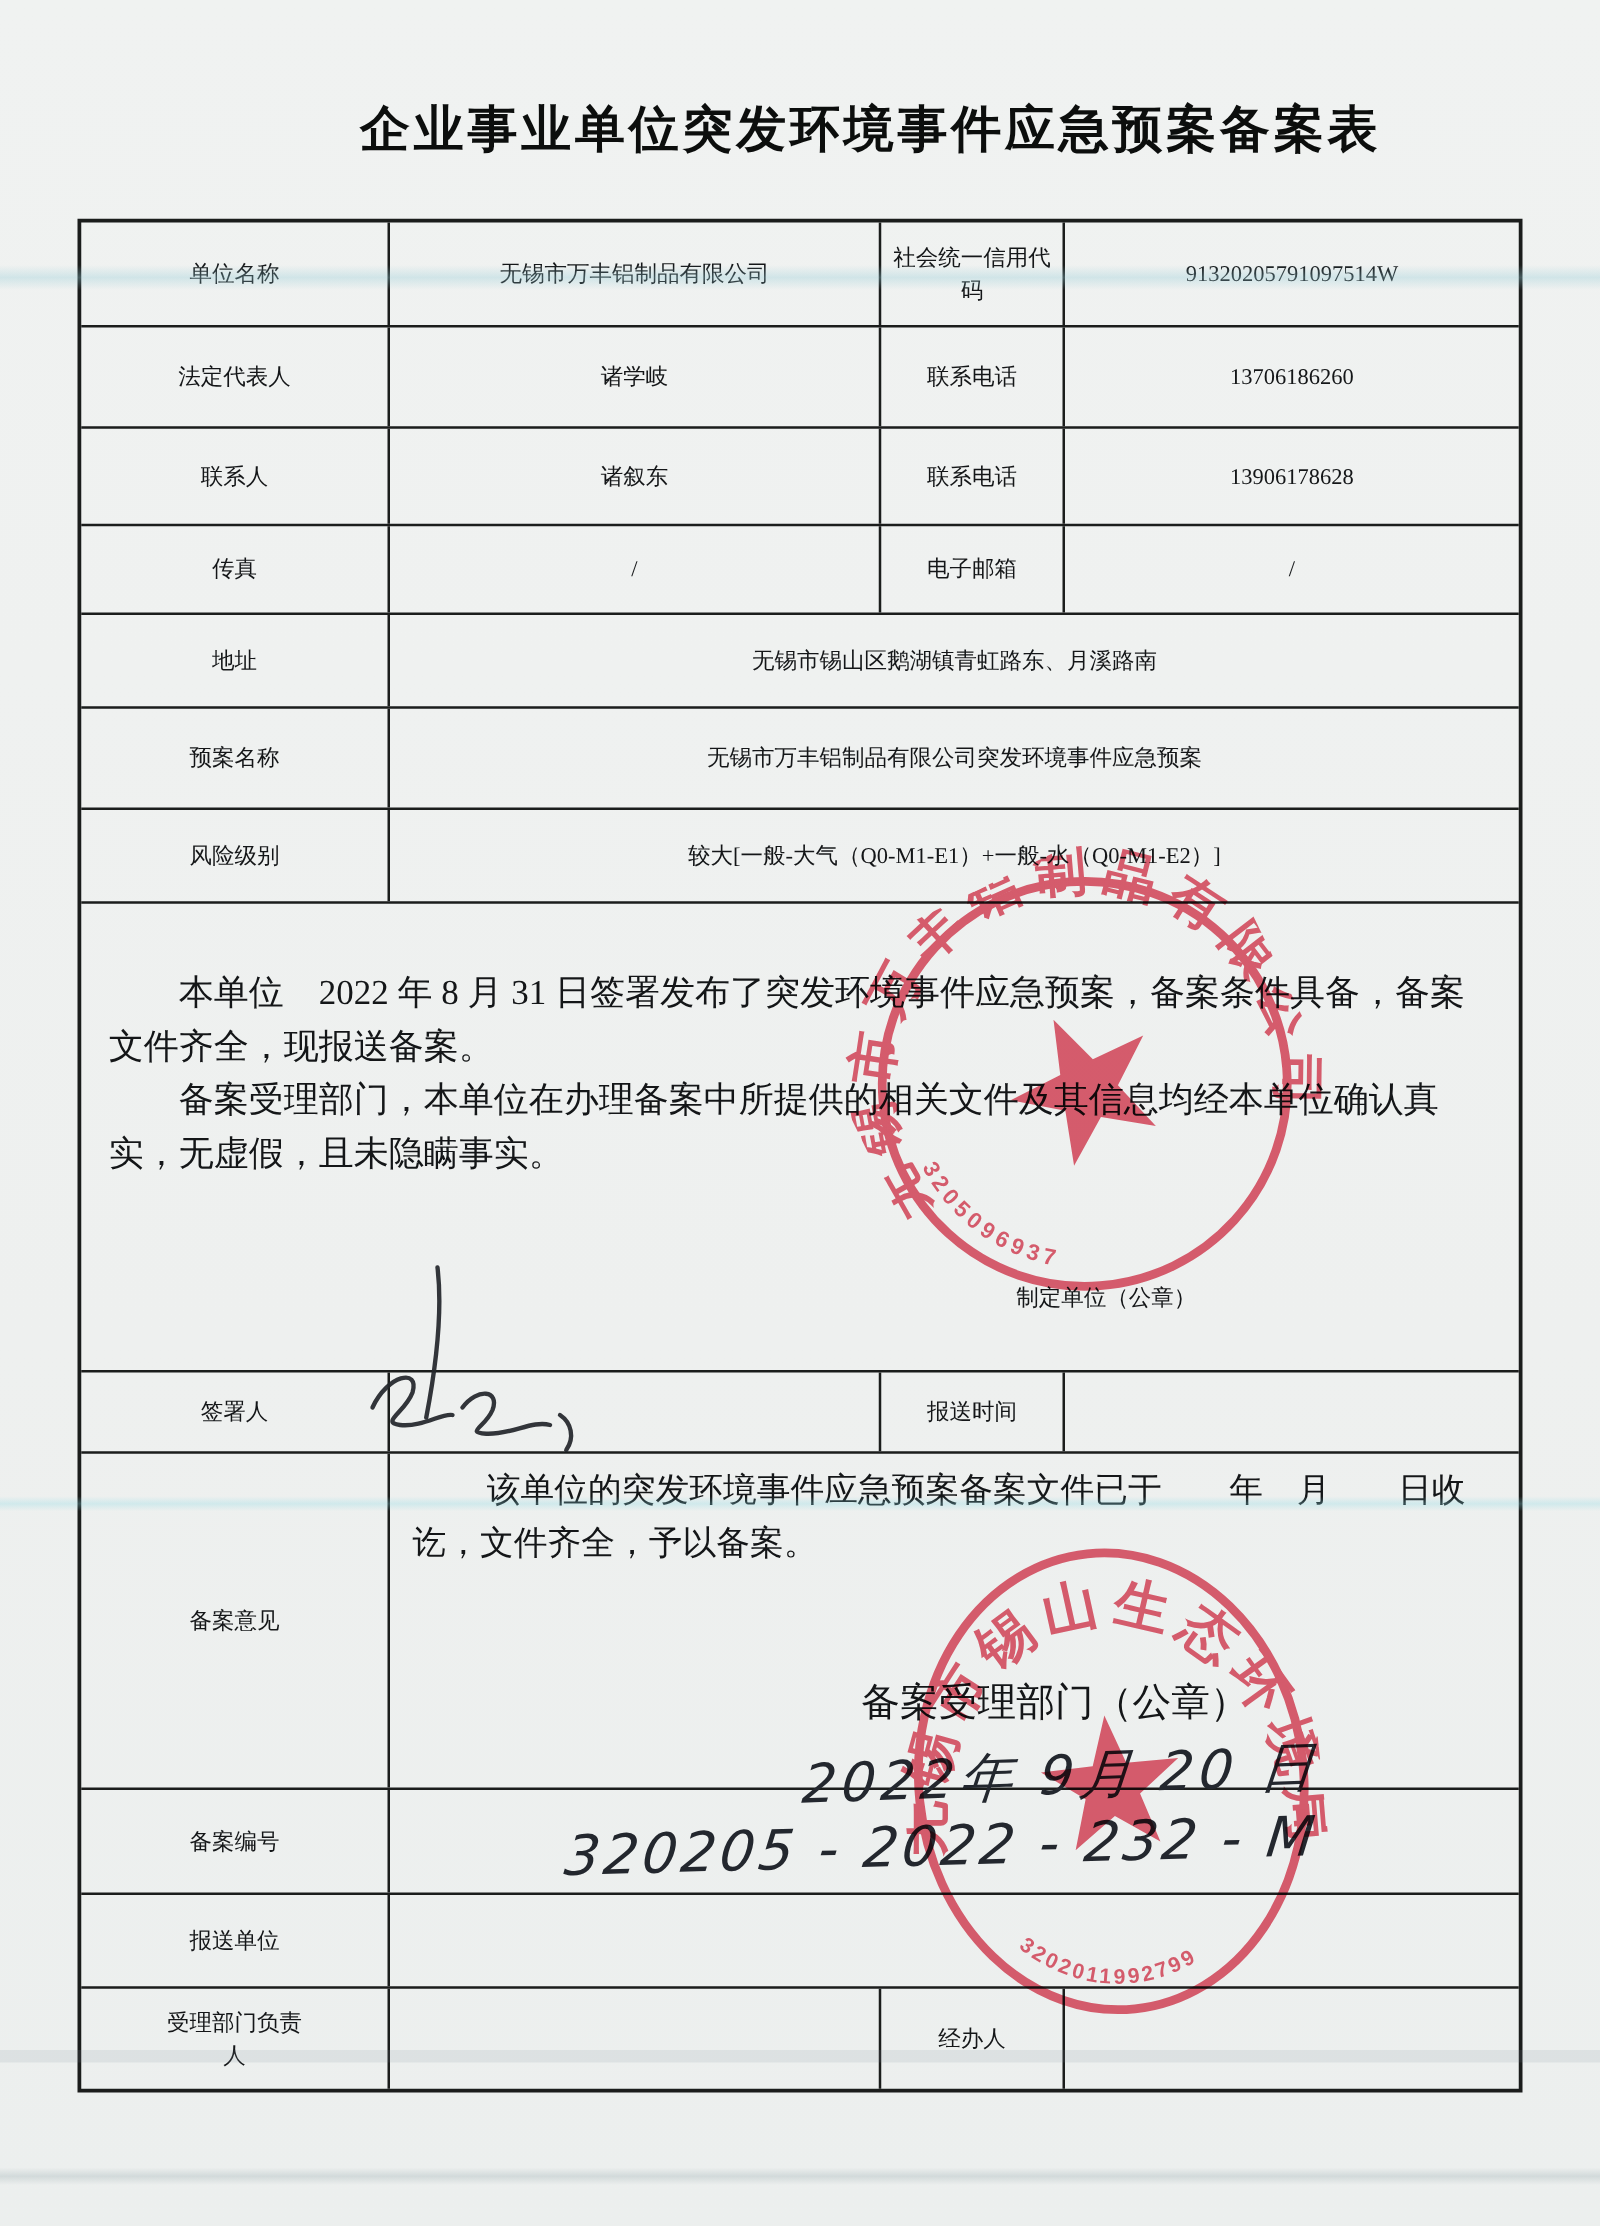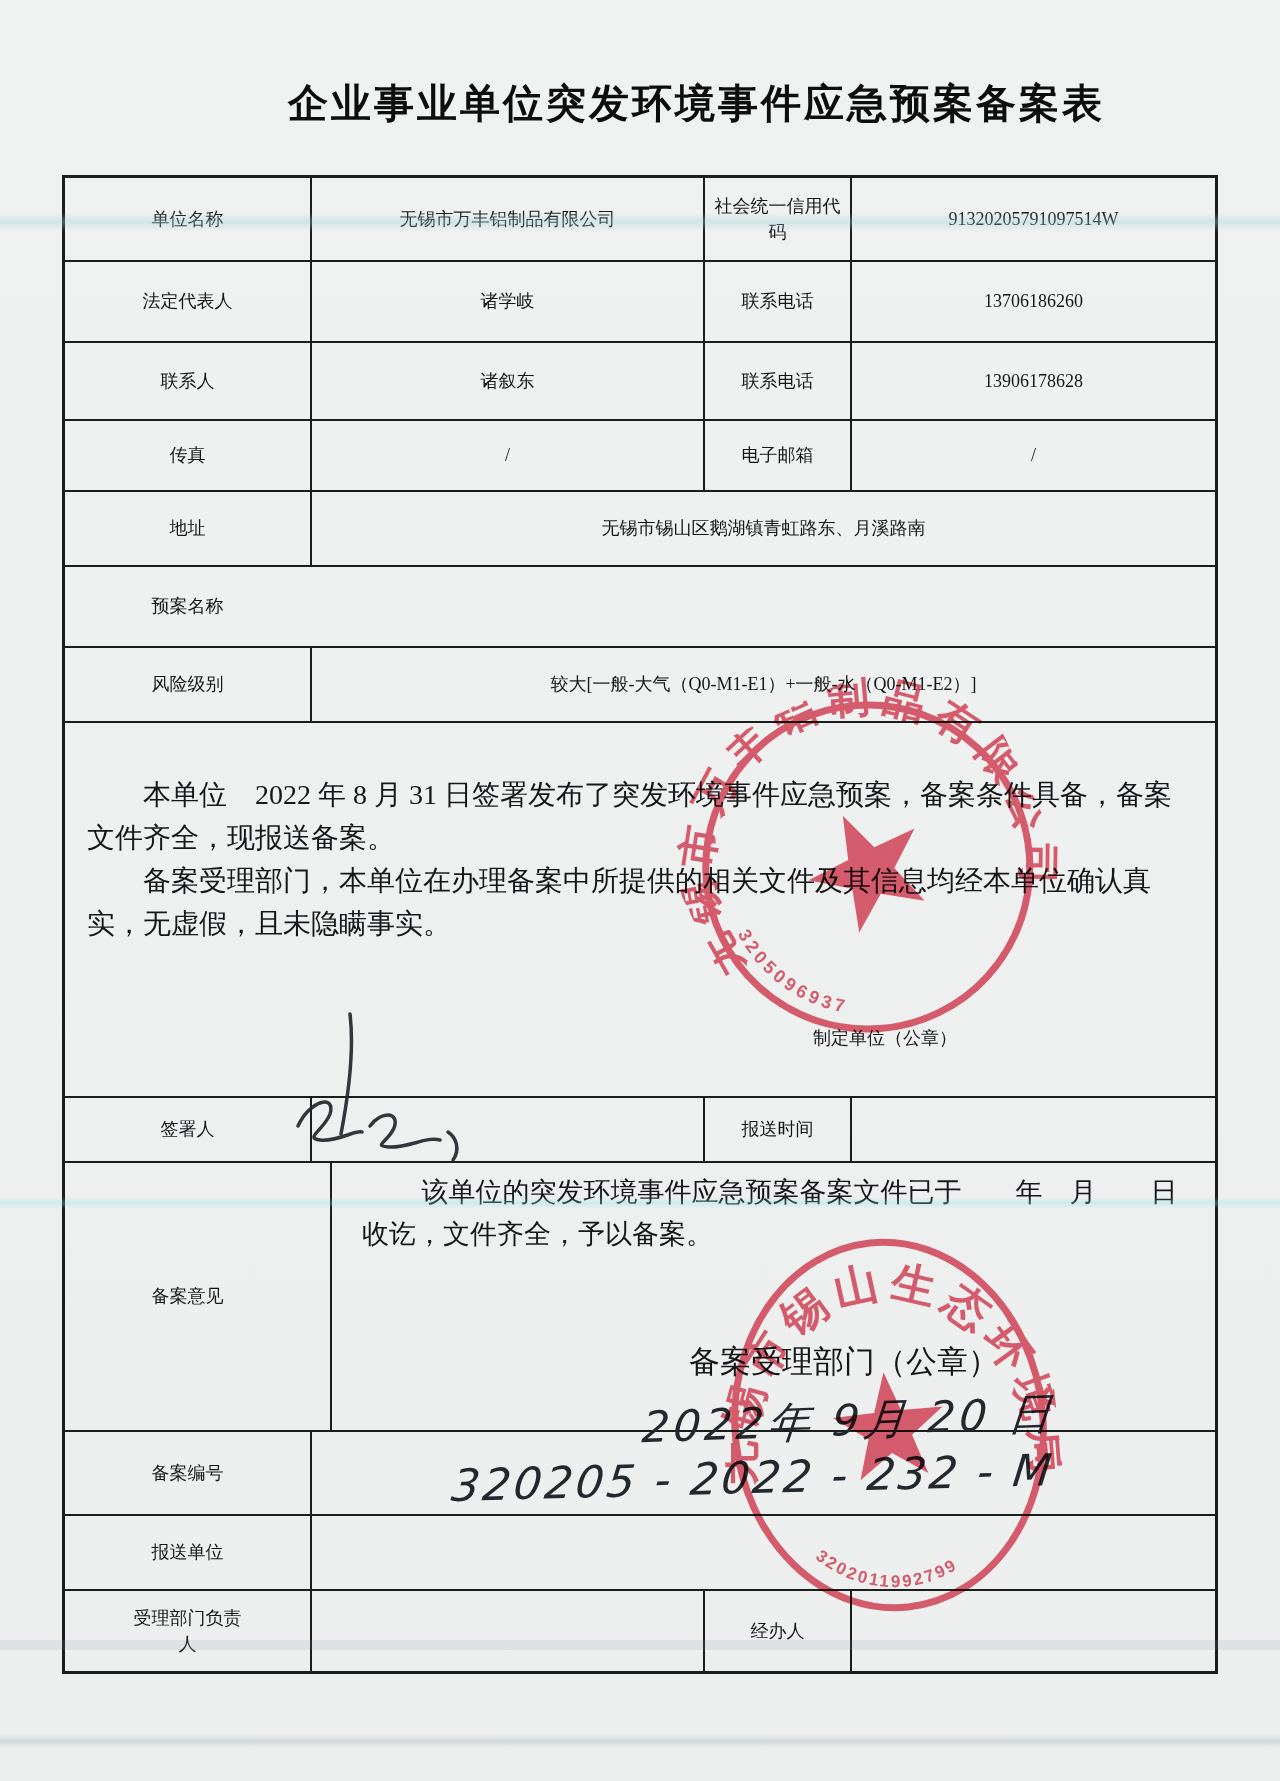--- a/index.html
+++ b/index.html
@@ -22,21 +22,21 @@
   .c1{width:245px;}
   .c2{width:393px;}
   .c3{width:147px;padding:0 8px;}
   .c4{flex:1;}
   .cv{flex:1;}
   .bl{border-left:2px solid #1b1d1c;}
   .narrow{display:inline-block;width:116px;}
   .stmt{display:block;text-align:left;padding:50px 22px 0 22px;font-size:28px;line-height:43px;}
   .stmt p{margin:0;text-indent:2em;}
   .seal-cap{margin-top:72px;text-align:right;padding-right:236px;font-size:18px;}
-  .opv{display:block;position:relative;text-align:left;padding:8px 16px 0 30px;font-size:27px;line-height:42px;margin-left:20px;}
+  .opv{display:block;position:relative;text-align:left;padding:8px 16px 0 18px;font-size:27px;line-height:42px;}
   .opv p{margin:0;text-indent:2.2em;}
   .op-cap{position:absolute;top:178px;left:0;width:100%;box-sizing:border-box;padding-right:216px;
           text-align:right;font-size:31px;}
   .numv{justify-content:center;padding-right:160px;}
   .hand{position:absolute;color:#23272e;font-family:"DejaVu Sans",sans-serif;font-style:italic;z-index:5;white-space:nowrap;}
   .hand-date{left:642px;top:1392px;font-size:43px;letter-spacing:4px;transform:rotate(-2deg) skewX(-7deg);}
   .hand-num{left:452px;top:1452px;font-size:44px;letter-spacing:3px;transform:rotate(-1.5deg) skewX(-8deg);}
   .sig{position:absolute;left:268px;top:1008px;z-index:5;}
   .seal{position:absolute;mix-blend-mode:multiply;opacity:.88;z-index:6;pointer-events:none;}
   .seal1{left:688px;top:690px;width:360px;height:355px;transform:rotate(-26deg);}
@@ -85,20 +85,21 @@
       <div class="cell c4 bl">/</div>
     </div>
 
     <div class="trow" style="height:75px">
       <div class="cell c1">地址</div>
       <div class="cell cv bl">无锡市锡山区鹅湖镇青虹路东、月溪路南</div>
     </div>
 
     <div class="trow" style="height:81px">
       <div class="cell c1">预案名称</div>
+      <div class="cell cv bl">无锡市万丰铝制品有限公司突发环境事件应急预案</div>
     </div>
 
     <div class="trow" style="height:75px">
       <div class="cell c1">风险级别</div>
       <div class="cell cv bl">较大[一般-大气（Q0-M1-E1）+一般-水（Q0-M1-E2）]</div>
     </div>
 
     <div class="trow" style="height:375px">
       <div class="cell cv stmt">
         <p>本单位　2022 年 8 月 31 日签署发布了突发环境事件应急预案，备案条件具备，备案文件齐全，现报送备案。</p>

